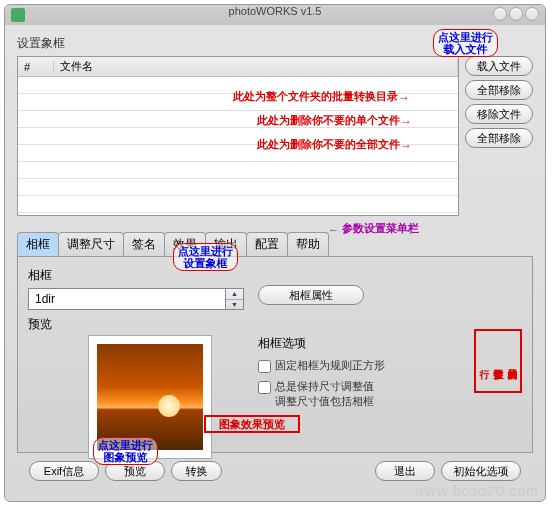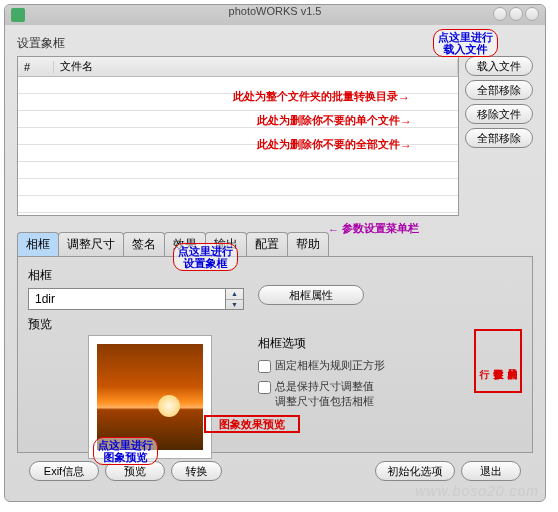--- a/index.html
+++ b/index.html
@@ -145,22 +145,22 @@
 参数设置
 行</span>
       </div>
     </div>
 
     <div class="bottombar">
       <div class="pillbtn" style="width:70px">Exif信息</div>
       <div class="pillbtn" style="width:60px">预览</div>
       <div class="pillbtn" style="width:51px">转换</div>
       <div style="flex:1"></div>
+      <div class="pillbtn" style="width:60px">退出</div>
       <div class="pillbtn" style="width:80px">初始化选项</div>
-      <div class="pillbtn" style="width:60px">退出</div>
     </div>
   </div>
 
   <div class="annot blue annot-box" style="left:428px;top:24px;white-space:pre-line">点这里进行
 载入文件</div>
   <div class="annot red" style="left:228px;top:84px"><span>此处为整个文件夹的批量转换目录</span><span class="arrow">→</span></div>
   <div class="annot red" style="left:252px;top:108px"><span>此处为删除你不要的单个文件</span><span class="arrow">→</span></div>
   <div class="annot red" style="left:252px;top:132px"><span>此处为删除你不要的全部文件</span><span class="arrow">→</span></div>
   <div class="annot purple" style="left:323px;top:216px">← <span>参数设置菜单栏</span></div>
   <div class="annot blue annot-box" style="left:168px;top:238px;white-space:pre-line">点这里进行

